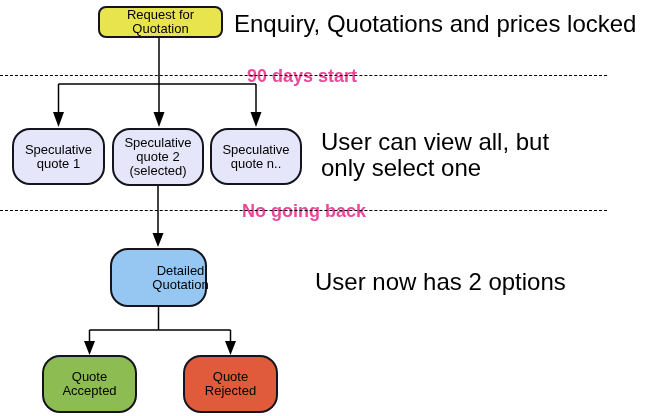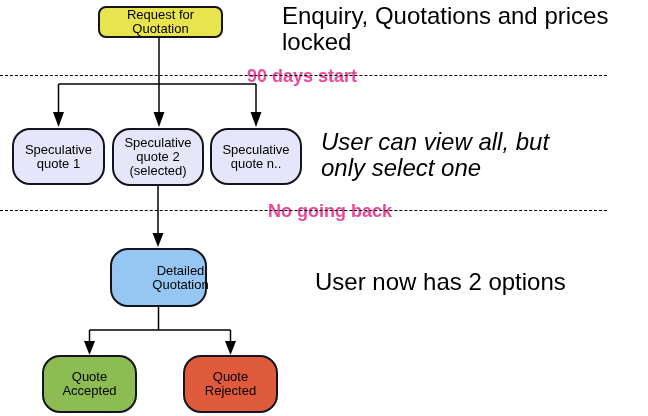--- a/index.html
+++ b/index.html
@@ -36,29 +36,29 @@
   .n-spec2{left:112px;top:128px;width:92px;height:58px;}
   .n-spec3{left:210px;top:128px;width:92px;height:57px;}
   .n-detail{left:110px;top:248px;width:97px;height:59px;}
   .n-accept{left:42px;top:355px;width:95px;height:58px;}
   .n-reject{left:183px;top:355px;width:95px;height:58px;}
   .annotation{
     position:absolute;z-index:2;color:#000;
     font-size:24px;line-height:26px;
     white-space:pre-line;
   }
-  .a-locked{left:234px;top:3px;margin-left:48px;}
-  .a-view{left:321px;top:129px;font-style:italic;}
+  .a-locked{left:234px;top:11px;}
+  .a-view{left:321px;top:129px;}
   .a-options{left:315px;top:269px;}
   .bold-note{
     position:absolute;z-index:2;color:#ec4899;
     font-size:18px;line-height:20px;font-weight:bold;
   }
   .a-days{left:247px;top:66px;}
-  .a-noback{left:242px;top:201px;margin-left:26px;}
+  .a-noback{left:242px;top:201px;}
 </style>
 </head>
 <body>
 
 <div class="canvas">
 
   <svg class="connectors" viewBox="0 0 648 416" xmlns="http://www.w3.org/2000/svg">
 
     <line x1="159" y1="38" x2="159" y2="84" stroke="#000" stroke-width="1.5"></line>
     <line x1="58.5" y1="84" x2="256" y2="84" stroke="#000" stroke-width="1.5"></line>

